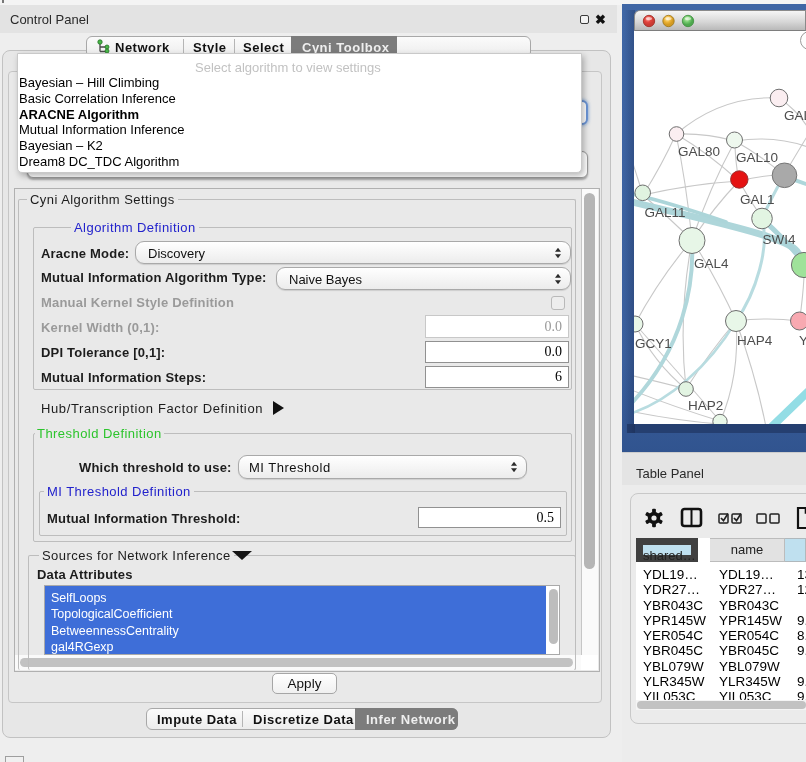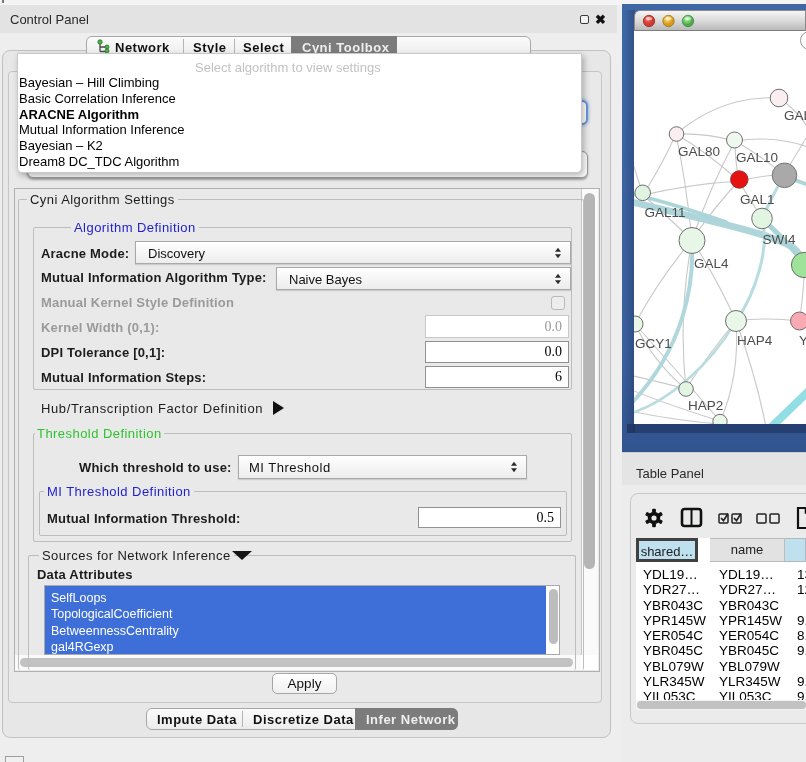--- a/index.html
+++ b/index.html
@@ -1,21 +1,21 @@
 <!DOCTYPE html>
 <html><head>
 <meta charset="utf-8">
 <style>
   html,body{margin:0;padding:0;}
   body{width:806px;height:762px;position:relative;overflow:hidden;
        background:#eeeeee;font-family:"Liberation Sans",sans-serif;}
   .abs{position:absolute;}
   .lbl{font-size:13px;font-weight:bold;color:#1c1c1c;white-space:nowrap;letter-spacing:0.2px;}
   .dis{color:#9a9a9a;}
-  .combo{position:absolute;background:linear-gradient(#ffffff,#ececec);border:1px solid #a9a9a9;border-radius:0;
+  .combo{position:absolute;background:linear-gradient(#ffffff,#ececec);border:1px solid #a9a9a9;border-radius:9px;
          box-shadow:0 1px 1px rgba(0,0,0,.12);font-size:13px;color:#111;}
   .combo .ctext{position:absolute;left:13px;top:50%;transform:translateY(-50%);white-space:nowrap;}
   .carr{position:absolute;right:8px;top:50%;transform:translateY(-50%);}
   .field{position:absolute;background:#fff;border:1px solid #919191;font-size:14px;color:#000;
          text-align:right;line-height:20px;padding-right:6px;box-sizing:border-box;font-family:Liberation Serif, serif;}
   .gbox{position:absolute;border:1px solid #bdbdbd;border-radius:2px;}
   .gtitle{position:absolute;top:-8px;left:9px;background:#e9e9e9;padding:0 3px;font-size:13px;white-space:nowrap;letter-spacing:0.45px;}
   .tabtxt{font-size:13px;font-weight:bold;color:#111;letter-spacing:0.5px;}
 </style>
 </head>
@@ -68,21 +68,21 @@
 
 <div class="abs" style="left:14px;top:188px;width:584px;height:482px;border:1px solid #b0b0b0;background:#e9e9e9;"></div>
 
 <div class="abs" style="left:581px;top:189px;width:16px;height:466px;background:#fafafa;border-left:1px solid #c6c6c6;"></div>
 <div class="abs" style="left:584px;top:193px;width:11px;height:376px;background:#b5b5b5;border-radius:6px;"></div>
 
 <div class="abs" style="left:15px;top:655px;width:566px;height:15px;background:#fafafa;"></div>
 <div class="abs" style="left:20px;top:658px;width:553px;height:9px;background:#c2c2c2;border-radius:5px;"></div>
 <div class="abs" style="left:581px;top:655px;width:17px;height:15px;background:#fff;"></div>
 
-<div class="gbox" style="left:18px;top:199px;width:556px;height:470px;border-bottom:none;padding-left:8px;">
+<div class="gbox" style="left:18px;top:199px;width:556px;height:470px;border-bottom:none;">
   <div class="gtitle" style="color:#1c1c1c;left:8px;">Cyni Algorithm Settings</div>
 </div>
 
 <div class="gbox" style="left:33px;top:227px;width:537px;height:161px;">
   <div class="gtitle" style="color:#2222cc;left:5px;margin-left:32px;">Algorithm Definition</div>
 </div>
 <div class="abs lbl" style="left:41px;top:246px;">Aracne Mode:</div>
 <div class="combo" style="left:135px;top:241px;width:434px;height:21px;">
   <span class="ctext" style="left:12px;">Discovery</span>
   <svg class="carr" width="8" height="11" viewBox="0 0 8 11">
@@ -297,21 +297,21 @@
     <path d="M 77,11 L 79.5,13.7 L 84,6.5" stroke-width="1.7"></path>
     <path d="M 90,11 L 92.5,13.7 L 97,6.5" stroke-width="1.7"></path>
     <rect x="113" y="7" width="9" height="9" rx="1"></rect>
     <rect x="126" y="7" width="9" height="9" rx="1"></rect>
   </g>
   <path d="M 154,1 L 162,1 L 166.5,5.5 L 166.5,21 L 154,21 Z" fill="none" stroke="#111" stroke-width="2.2"></path>
   <path d="M 161.5,1 L 161.5,6 L 166.5,6" fill="none" stroke="#111" stroke-width="1.6"></path>
 </svg>
 
 <div class="abs" style="left:636px;top:538px;width:170px;height:171px;background:#fff;"></div>
-<div class="abs" style="left:636px;top:538px;width:62px;height:24px;background:#bfe0ef;border:3px solid #404040;box-sizing:border-box;text-align:center;font-size:13px;color:#222;line-height:22px;">shared…</div>
+<div class="abs" style="left:636px;top:538px;width:62px;height:24px;background:#bfe0ef;border:7px solid #404040;box-sizing:border-box;text-align:center;font-size:13px;color:#222;line-height:22px;">shared…</div>
 <div class="abs" style="left:710px;top:538px;width:75px;height:24px;background:#e2e2e2;border:1px solid #bcbcbc;border-left:none;box-sizing:border-box;text-align:center;font-size:13px;color:#222;line-height:22px;">name</div>
 <div class="abs" style="left:785px;top:538px;width:21px;height:24px;background:#bfe0ef;border:1px solid #b0b8bc;border-left:none;box-sizing:border-box;"></div>
 <div class="abs" style="left:636px;top:567px;width:170px;height:133px;overflow:hidden;">
     <div style="position:absolute;left:7px;top:0;font-size:13.5px;color:#000;line-height:15.3px;">YDL19…<br>YDR27…<br>YBR043C<br>YPR145W<br>YER054C<br>YBR045C<br>YBL079W<br>YLR345W<br>YIL053C</div>
     <div style="position:absolute;left:83px;top:0;font-size:13.5px;color:#000;line-height:15.3px;">YDL19…<br>YDR27…<br>YBR043C<br>YPR145W<br>YER054C<br>YBR045C<br>YBL079W<br>YLR345W<br>YIL053C</div>
     <div style="position:absolute;left:161px;top:0;font-size:13.5px;color:#000;line-height:15.3px;">13<br>12<br><br>9.<br>8.<br>9.<br><br>9.<br>9.</div>
   </div>
 
 <div class="abs" style="left:636px;top:700px;width:170px;height:10px;background:#f4f4f4;"></div>
 <div class="abs" style="left:637px;top:701px;width:169px;height:8px;background:#c2c2c2;border-radius:4px;"></div>

